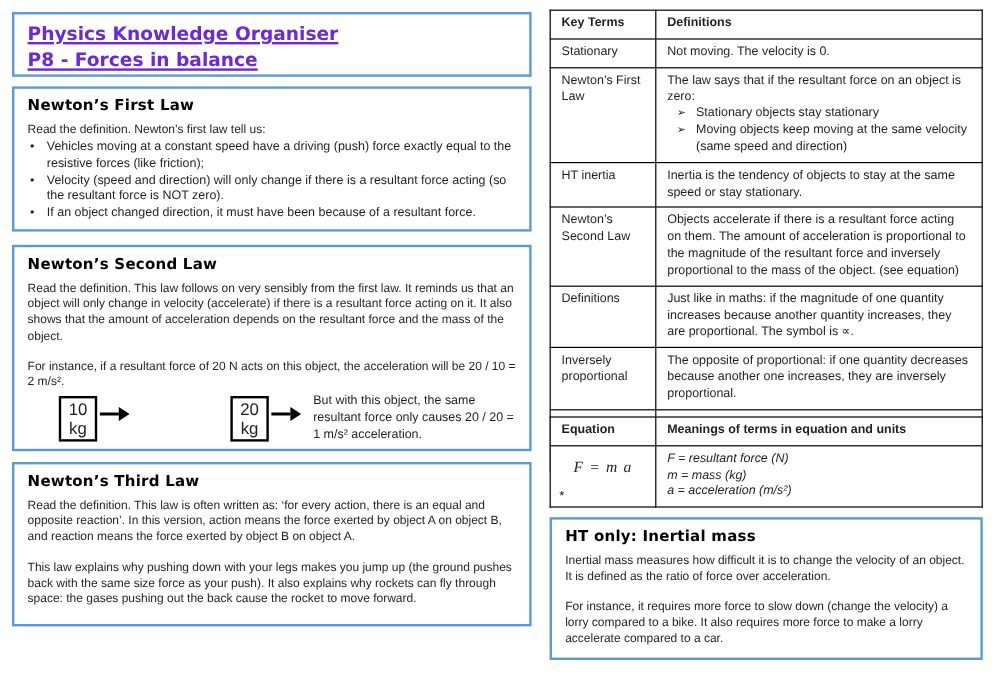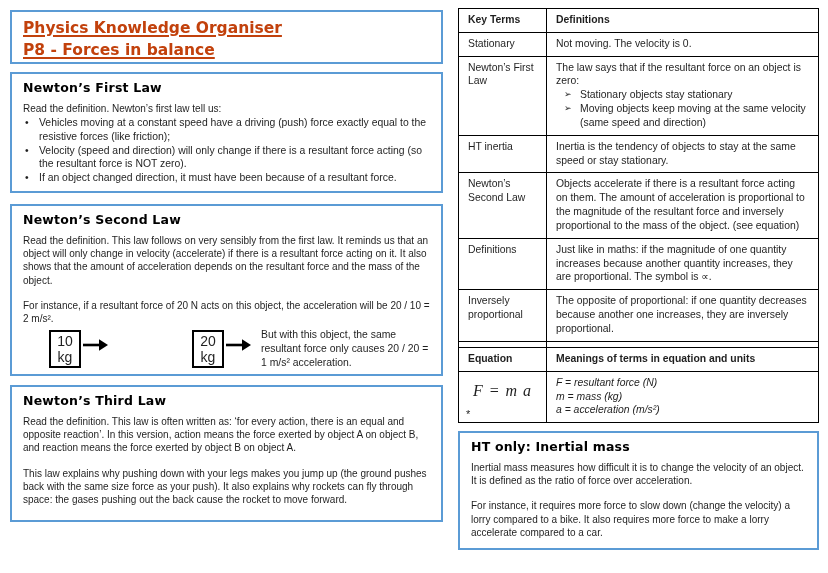--- a/index.html
+++ b/index.html
@@ -5,21 +5,21 @@
   html,body{margin:0;padding:0;background:#fff;}
   .page{position:relative;width:828px;height:573px;background:#ffffff;overflow:hidden;
         font-family:"Liberation Sans",sans-serif;color:#1f1f1f;}
   .bluebox{position:absolute;border:2px solid #5b9bd5;background:#fff;box-sizing:border-box;
            padding:6px 11px 4px 11px;}
   .boxhead{font-family:"DejaVu Sans",sans-serif;font-weight:bold;font-size:12.5px;
            letter-spacing:.2px;margin:0 0 7px 0;color:#000;}
   .body-text{font-size:10px;line-height:1.32;margin:0 0 12px 0;}
   .body-text:last-child{margin-bottom:0;}
   .title-line{font-family:"DejaVu Sans",sans-serif;font-weight:bold;font-size:15.5px;
-              line-height:1.45;color:#c2410c;}
+              line-height:1.45;color:#6d28d9;}
   .title-line span{text-decoration:underline;text-decoration-thickness:1.5px;text-underline-offset:2px;}
   
   .dots{margin:0;padding:0;list-style:none;font-size:10.4px;line-height:1.32;}
   .dots li{display:flex;margin:0;}
   .dots .mk{flex:0 0 14px;padding-left:2px;}
   
   .diagram{display:flex;align-items:flex-start;margin-top:3px;}
   .mass-box{flex:0 0 auto;width:28px;height:34px;border:2px solid #000;display:flex;flex-direction:column;
             align-items:center;justify-content:center;font-size:14px;line-height:1.15;margin-top:2px;}
   .arr{flex:0 0 auto;margin:10px 0 0 2px;}
@@ -28,21 +28,21 @@
   .sp2{width:84px;flex:0 0 auto;}
   
   .rtable{position:absolute;border-collapse:collapse;background:#fff;table-layout:fixed;}
   .rtable th,.rtable td{border:1px solid #000;padding:4px 9px 5px 9px;vertical-align:top;
                         text-align:left;font-size:10.4px;line-height:1.33;}
   .rtable th{font-weight:bold;margin-top:10px;}
   .colterm{width:88px;}
   .arrow-li{display:flex;padding-left:8px;}
   .arrow-li .mk2{flex:0 0 16px;font-size:9px;padding-top:1px;}
   .eq-cell{position:relative;}
-  .eq{font-family:"Liberation Serif",serif;font-style:italic;font-size:16px;text-align:center;
+  .eq{font-family:"Liberation Serif",serif;font-style:italic;font-size:13px;text-align:center;
       padding-top:4px;letter-spacing:1px;}
   .eq-star{position:absolute;left:7px;bottom:1px;font-size:11px;}
   .mean{font-style:italic;}
   strong{font-weight:normal;}
 </style>
 </head>
 <body>
 
 <div class="page">
 

